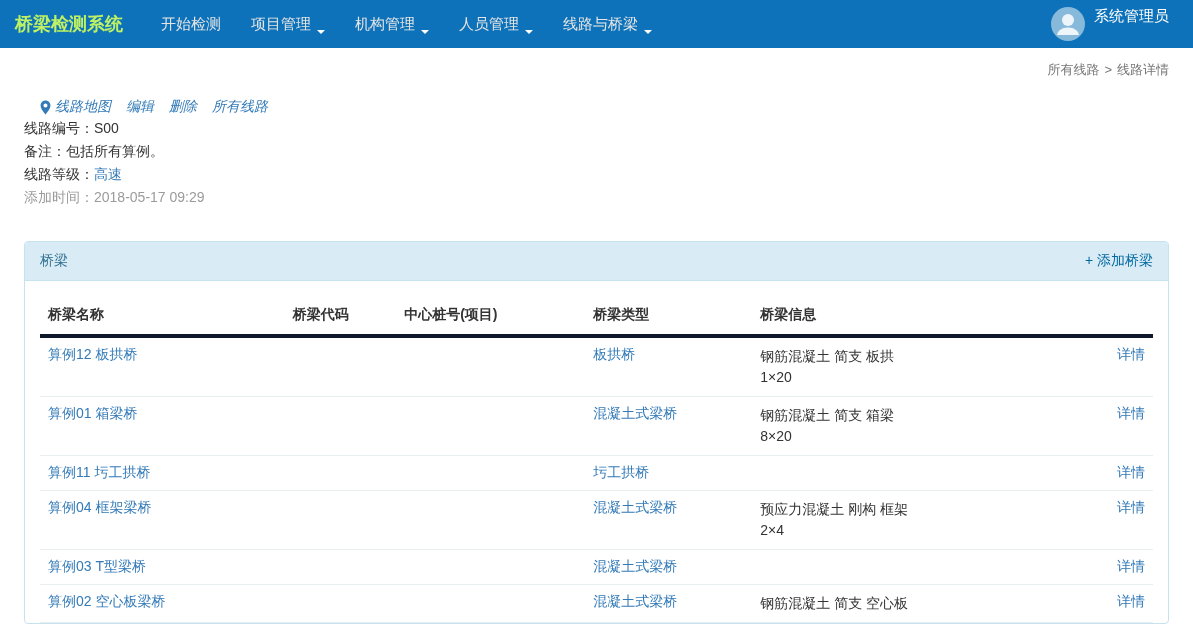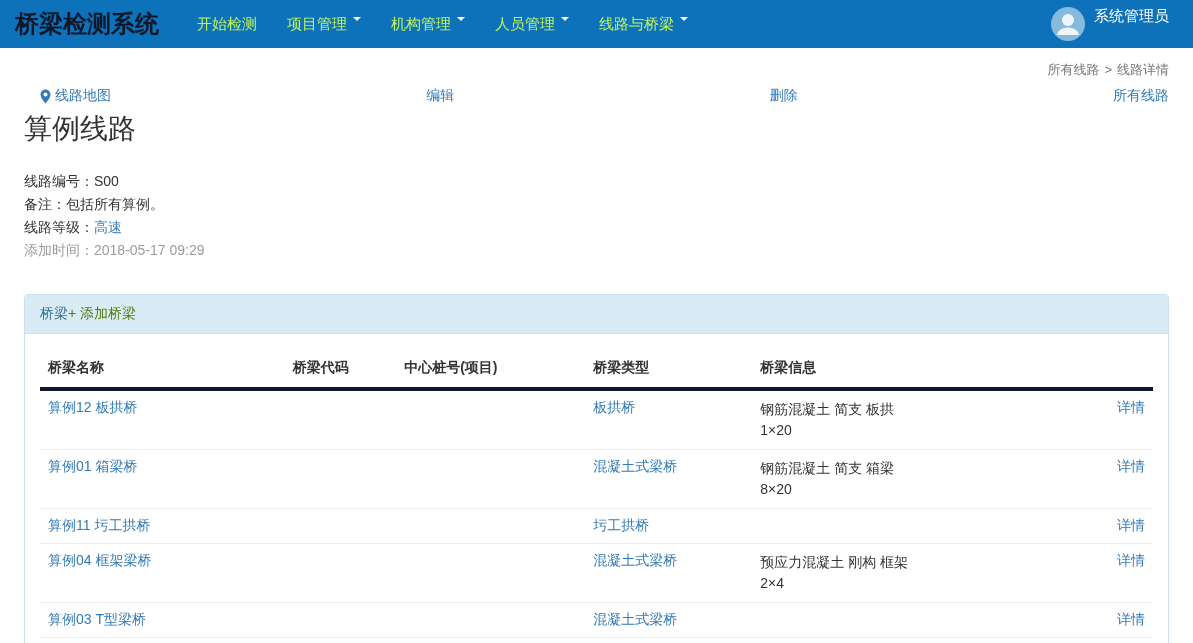--- a/index.html
+++ b/index.html
@@ -11,60 +11,60 @@
     font-size:14px;
   }
   a { text-decoration:none; cursor:pointer; }
 
   
   .navbar {
     height:48px; background:#0d72b9;
     display:flex; align-items:center;
     padding:0 24px 0 15px;
   }
-  .brand { color:#0f172a; font-size:24px; font-weight:bold; margin-right:38px; white-space:nowrap; }
+  .brand { color:#bef264; font-size:18px; font-weight:bold; margin-right:38px; white-space:nowrap; }
   .nav-item {
-    color:#bef264; font-size:15px; margin-right:30px;
-    display:inline-flex; align-items:flex-start; gap:6px; white-space:nowrap;
+    color:#e5e5e5; font-size:15px; margin-right:30px;
+    display:inline-flex; align-items:flex-end; gap:6px; white-space:nowrap;
   }
   .caret {
     display:inline-block; width:0; height:0;
     border-top:4px solid #fff;
     border-left:4px solid transparent;
     border-right:4px solid transparent;
     margin-top:2px;
   }
   .nav-right { margin-left:auto; display:flex; gap:9px; color:#fff; font-size:15px; }
   .avatar {
     width:34px; height:34px; border-radius:50%;
     background:#87b9db; overflow:hidden; flex:0 0 auto;
   }
 
   
   .container { padding:0 24px; }
   .breadcrumb { margin-top:13px; font-size:13px; color:#767676;text-align:right; }
   .breadcrumb a { color:#767676; }
   .breadcrumb .sep { margin:0 5px; }
-  .actions-row { display:flex; justify-content:space-between; align-items:center; height:20px; margin-top:7px; }
+  .actions-row { display:flex; justify-content:flex-start; align-items:center; height:20px; margin-top:18px;font-style:italic; }
   .actions-row a { color:#337ab7; font-size:14px; margin-left:15px; display:inline-flex; align-items:center; gap:3px; }
   .pin-icon { width:13px; height:15px; display:inline-block; }
   .page-title { font-size:28px; font-weight:500; margin:4px 0 22px; color:#333; }
   .details div { line-height:23px; font-size:14px; }
   .details .muted { color:#9b9b9b; }
   .link-blue { color:#337ab7; }
 
   
   .panel { margin-top:32px; border:1px solid #c7e2ef; border-radius:4px; }
   .panel-heading {
     background:#d9ecf6; color:#31708f;
     padding:10px 15px; font-size:14px;
-    display:flex; align-items:center;
+    display:flex; justify-content:space-between; align-items:center;
     border-bottom:1px solid #c7e2ef; border-radius:3px 3px 0 0;
   }
-  .panel-heading a { color:#4d7c0f; }
+  .panel-heading a { color:#0369a1; }
   .panel-body { padding:15px 15px 0 15px; }
 
   
   table { width:100%; border-collapse:collapse; font-size:14px; table-layout:fixed; }
   th {
     text-align:left; font-weight:bold; color:#333;
     padding:10px 8px; border-bottom:4px solid #0f172a;
   }
   td { padding:8px 8px; border-bottom:1px solid #e9eef1; vertical-align:top; }
   .col-name   { width:22%; }
@@ -125,21 +125,20 @@
           <path d="M12 1C6.9 1 2.8 5.1 2.8 10.2 2.8 17 12 27 12 27s9.2-10 9.2-16.8C21.2 5.1 17.1 1 12 1zm0 13a3.8 3.8 0 1 1 0-7.6 3.8 3.8 0 0 1 0 7.6z" fill="#337ab7"></path>
         </svg>
       </span>
       <span>线路地图</span>
     </a>
     <a>编辑</a>
     <a>删除</a>
     <a>所有线路</a>
   </div>
 
-  <h1 class="page-title">算例线路</h1>
 
   <div class="details">
     <div>
       <span>线路编号：</span><span>S00</span>
     </div>
     <div>
       <span>备注：</span><span>包括所有算例。</span>
     </div>
     <div>
       <span>线路等级：</span><a class="link-blue">高速</a>

